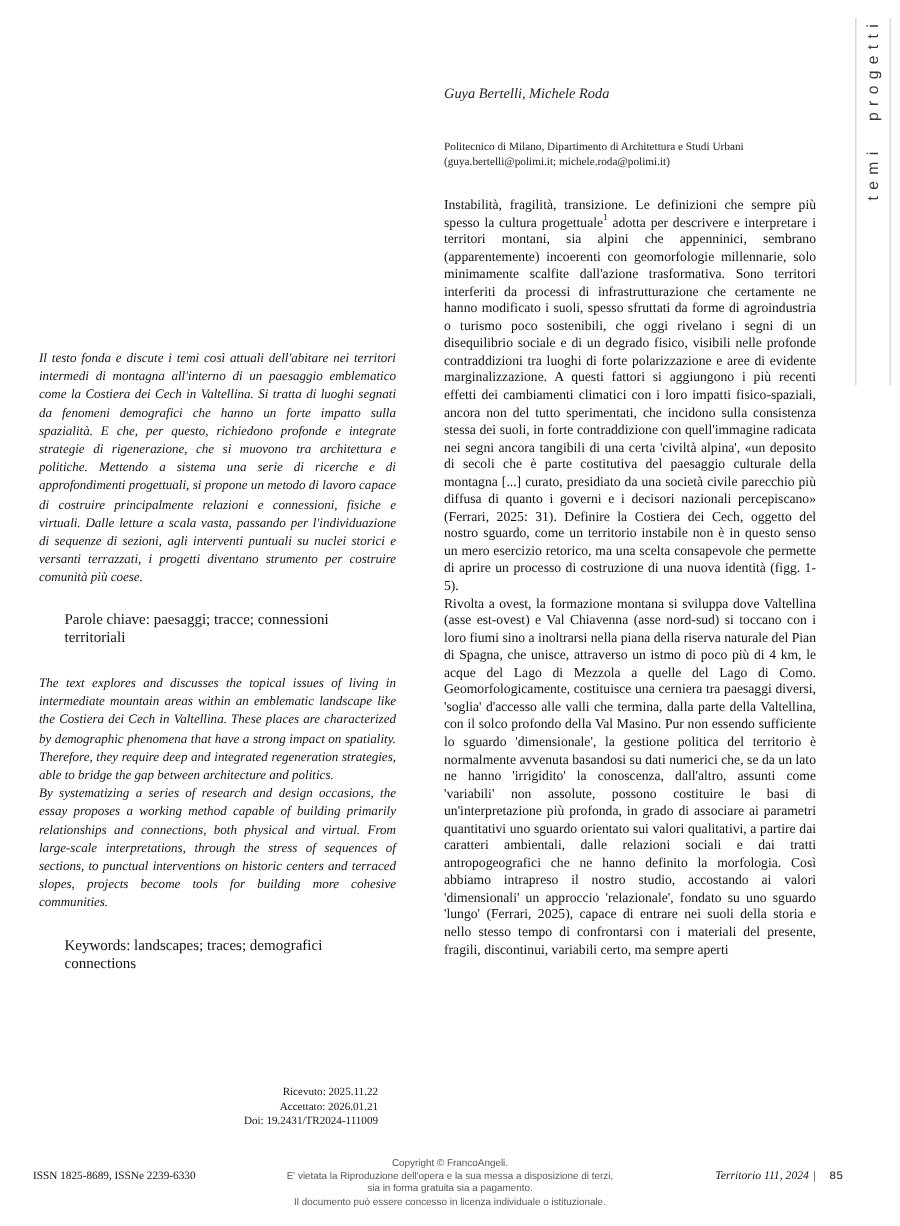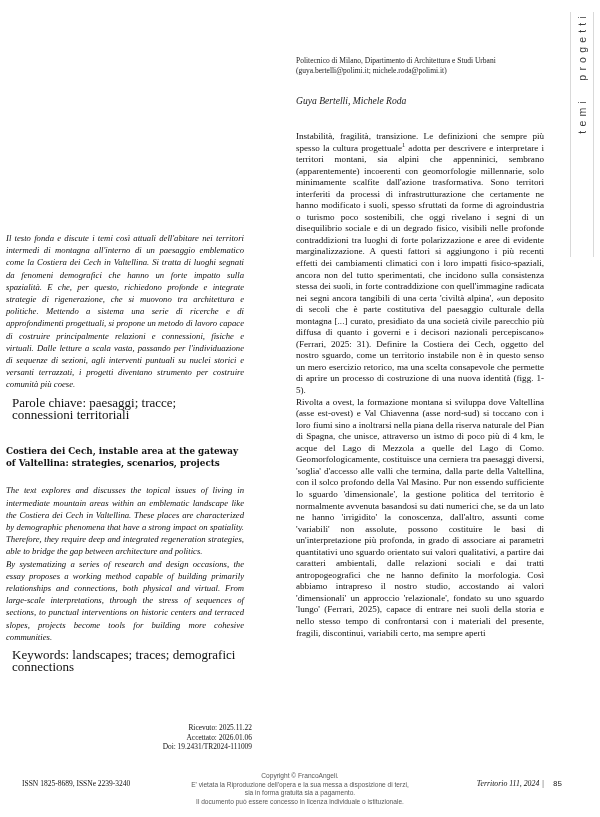--- a/index.html
+++ b/index.html
@@ -54,21 +54,21 @@
   #side-strip .vstack.bottom {
     margin-top: 16px;
   }
 
   
   .col {
     position: absolute;
     top: 0;
   }
   #col-left {
-    left: 6px;
+    left: 26px;
     top: 232px;
     width: 238px;
   }
   #col-right {
     left: 296px;
     top: 56px;
     width: 248px;
   }
 
   
@@ -114,23 +114,23 @@
     font-style: italic;
     font-size: 8.7px;
     line-height: 12.2px;
     text-align: justify;
     margin: 0;
     color: #111;
   }
   .keywords {
     font-family: "Liberation Serif", serif;
     font-style: normal;
-    font-size: 13px;
+    font-size: 10px;
     line-height: 12.2px;
-    margin: 6px;
+    margin: 17px;
     color: #111;
   }
   #abstract-en-title {
     font-family: "DejaVu Serif", serif;
     font-weight: bold;
     font-size: 8.8px;
     line-height: 12.2px;
     margin: 24px 0 0 0;
     color: #111;
   }
@@ -210,41 +210,40 @@
 
   <div id="side-strip">
     <span class="vstack top">progetti</span>
     <span class="vstack bottom">temi</span>
   </div>
 
   <div class="col" id="col-left">
     <p class="abstract-it">Il testo fonda e discute i temi così attuali dell'abitare nei territori intermedi di montagna all'interno di un paesaggio emblematico come la Costiera dei Cech in Valtellina. Si tratta di luoghi segnati da fenomeni demografici che hanno un forte impatto sulla spazialità. E che, per questo, richiedono profonde e integrate strategie di rigenerazione, che si muovono tra architettura e politiche. Mettendo a sistema una serie di ricerche e di approfondimenti progettuali, si propone un metodo di lavoro capace di costruire principalmente relazioni e connessioni, fisiche e virtuali. Dalle letture a scala vasta, passando per l'individuazione di sequenze di sezioni, agli interventi puntuali su nuclei storici e versanti terrazzati, i progetti diventano strumento per costruire comunità più coese.</p>
     <p class="keywords">Parole chiave: paesaggi; tracce; connessioni territoriali</p>
 
-    <p id="abstract-en-title">Costiera dei Cech, instable area at the gateway of Valtellina: strategies, scenarios, projects</p>
     <p class="abstract-it" id="abstract-en-body">The text explores and discusses the topical issues of living in intermediate mountain areas within an emblematic landscape like the Costiera dei Cech in Valtellina. These places are characterized by demographic phenomena that have a strong impact on spatiality. Therefore, they require deep and integrated regeneration strategies, able to bridge the gap between architecture and politics.</p>
     <p class="abstract-it">By systematizing a series of research and design occasions, the essay proposes a working method capable of building primarily relationships and connections, both physical and virtual. From large-scale interpretations, through the stress of sequences of sections, to punctual interventions on historic centers and terraced slopes, projects become tools for building more cohesive communities.</p>
     <p class="keywords">Keywords: landscapes; traces; demografici connections</p>
   </div>
 
   <div class="col" id="col-right">
+    <p id="authors">Guya Bertelli, Michele Roda</p>
     <p id="affiliation">Politecnico di Milano, Dipartimento di Architettura e Studi Urbani (guya.bertelli@polimi.it; michele.roda@polimi.it)</p>
-    <p id="authors">Guya Bertelli, Michele Roda</p>
 
     <p class="body-par"><span>Instabilità, fragilità, transizione. Le definizioni che sempre più spesso la cultura progettuale</span><sup class="fn">1</sup><span> adotta per descrivere e interpretare i territori montani, sia alpini che appenninici, sembrano (apparentemente) incoerenti con geomorfologie millennarie, solo minimamente scalfite dall'azione trasformativa. Sono territori interferiti da processi di infrastrutturazione che certamente ne hanno modificato i suoli, spesso sfruttati da forme di agroindustria o turismo poco sostenibili, che oggi rivelano i segni di un disequilibrio sociale e di un degrado fisico, visibili nelle profonde contraddizioni tra luoghi di forte polarizzazione e aree di evidente marginalizzazione. A questi fattori si aggiungono i più recenti effetti dei cambiamenti climatici con i loro impatti fisico-spaziali, ancora non del tutto sperimentati, che incidono sulla consistenza stessa dei suoli, in forte contraddizione con quell'immagine radicata nei segni ancora tangibili di una certa 'civiltà alpina', «un deposito di secoli che è parte costitutiva del paesaggio culturale della montagna [...] curato, presidiato da una società civile parecchio più diffusa di quanto i governi e i decisori nazionali percepiscano» (Ferrari, 2025: 31). Definire la Costiera dei Cech, oggetto del nostro sguardo, come un territorio instabile non è in questo senso un mero esercizio retorico, ma una scelta consapevole che permette di aprire un processo di costruzione di una nuova identità (figg. 1-5).</span></p>
     <p class="body-par">Rivolta a ovest, la formazione montana si sviluppa dove Valtellina (asse est-ovest) e Val Chiavenna (asse nord-sud) si toccano con i loro fiumi sino a inoltrarsi nella piana della riserva naturale del Pian di Spagna, che unisce, attraverso un istmo di poco più di 4 km, le acque del Lago di Mezzola a quelle del Lago di Como. Geomorfologicamente, costituisce una cerniera tra paesaggi diversi, 'soglia' d'accesso alle valli che termina, dalla parte della Valtellina, con il solco profondo della Val Masino. Pur non essendo sufficiente lo sguardo 'dimensionale', la gestione politica del territorio è normalmente avvenuta basandosi su dati numerici che, se da un lato ne hanno 'irrigidito' la conoscenza, dall'altro, assunti come 'variabili' non assolute, possono costituire le basi di un'interpretazione più profonda, in grado di associare ai parametri quantitativi uno sguardo orientato sui valori qualitativi, a partire dai caratteri ambientali, dalle relazioni sociali e dai tratti antropogeografici che ne hanno definito la morfologia. Così abbiamo intrapreso il nostro studio, accostando ai valori 'dimensionali' un approccio 'relazionale', fondato su uno sguardo 'lungo' (Ferrari, 2025), capace di entrare nei suoli della storia e nello stesso tempo di confrontarsi con i materiali del presente, fragili, discontinui, variabili certo, ma sempre aperti</p>
   </div>
 
   <div id="pubdates">
     <div>Ricevuto: 2025.11.22</div>
-    <div>Accettato: 2026.01.06</div>
+    <div>Accettato: 2026.01.21</div>
     <div>Doi: 19.2431/TR2024-111009</div>
   </div>
 
-  <div id="footer-issn">ISSN 1825-8689, ISSNe 2239-3240</div>
+  <div id="footer-issn">ISSN 1825-8689, ISSNe 2239-6330</div>
   <div id="footer-journal">
     <span>Territorio 111, 2024</span><span class="bar">|</span><span class="pageno">85</span>
   </div>
 
   <div id="copyright-block">
     <div>Copyright © FrancoAngeli.</div>
     <div>E' vietata la Riproduzione dell'opera e la sua messa a disposizione di terzi,</div>
     <div>sia in forma gratuita sia a pagamento.</div>
     <div>Il documento può essere concesso in licenza individuale o istituzionale.</div>
   </div>

